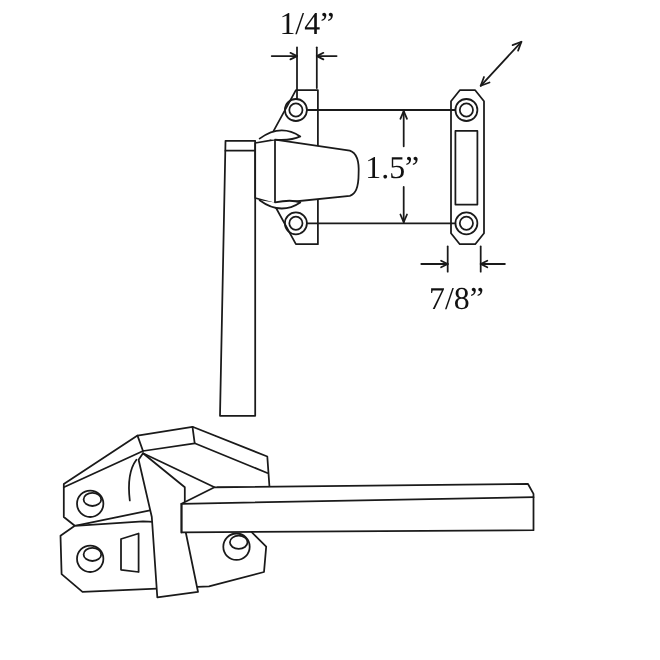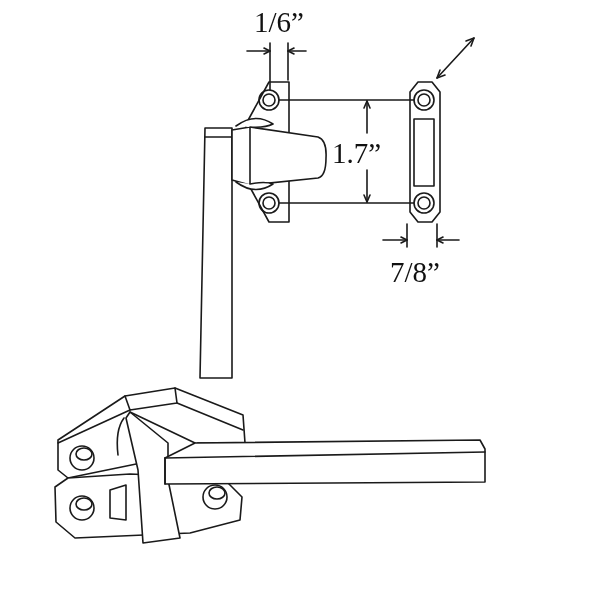--- a/index.html
+++ b/index.html
@@ -87,15 +87,15 @@
     <path d="M126 418 L130 412 L195 443 L166 470 L180 538 L143 543 L138 470 Z" fill="#fff"></path>
     <path d="M124 418 Q115 430 118 455"></path>
     <path d="M130 412 L168 443 L168 482"></path>
 
     <path d="M165 458 L195 443 L480 440 L485 449 L485 482 L165 484 Z" fill="#fff"></path>
     <line x1="165" y1="458" x2="485" y2="452"></line>
     <line x1="165" y1="458" x2="165" y2="484"></line>
   </g>
 </svg>
 
-<div class="dim" style="left:254px; top:8px;">1/6”</div>
-<div class="dim" style="left:332px; top:139px;">1.7”</div>
+<div class="dim" style="left:254px; top:8px;">1/4”</div>
+<div class="dim" style="left:332px; top:139px;">1.5”</div>
 <div class="dim" style="left:390px; top:258px;">7/8”</div>
 
 </body></html>

